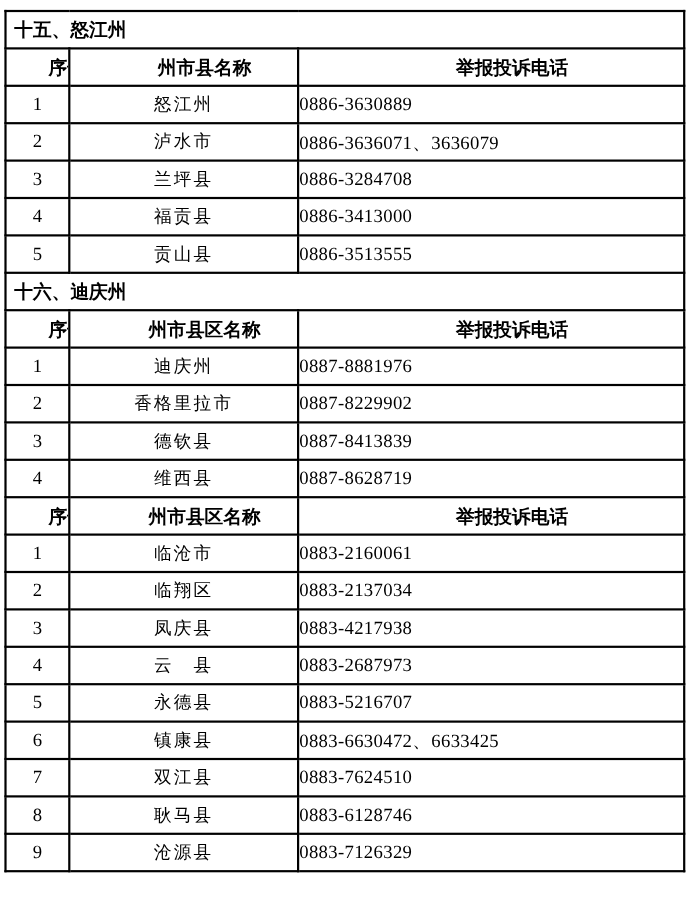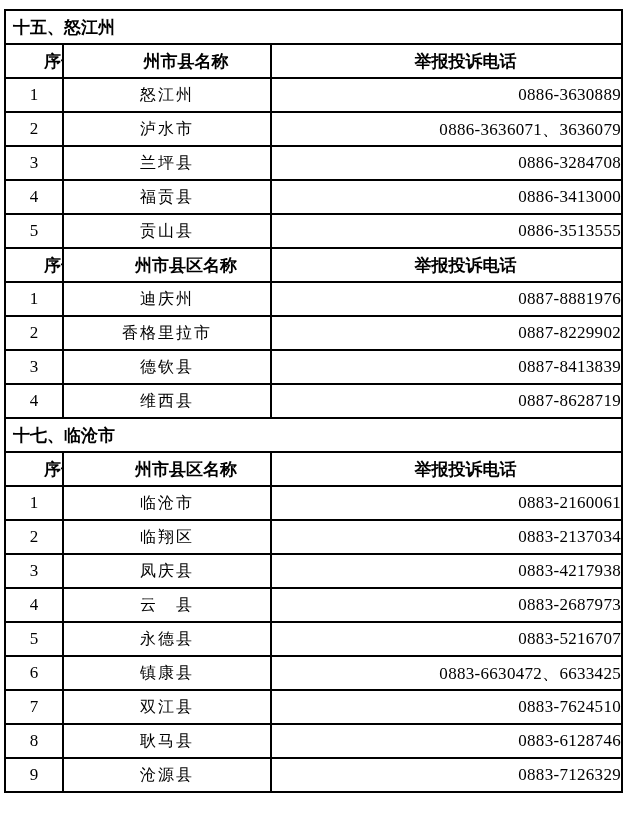--- a/index.html
+++ b/index.html
@@ -53,21 +53,21 @@
     font-size: 17px;
   }
   td.cell-name {
     text-align: center;
     font-size: 16px;
     letter-spacing: 2px;
     font-family: Liberation Serif, serif;
     font-weight: normal;
   }
   td.cell-phone {
-    text-align: right;
+    text-align: left;
     font-family: "Liberation Serif", serif;
     font-size: 17px;
     letter-spacing: 0.3px;
   }
 </style>
 </head>
 <body>
 
 <div class="page">
   <table class="doc-table">
@@ -104,20 +104,23 @@
           <td class="cell-num">4</td>
           <td class="cell-name">福贡县</td>
           <td class="cell-phone">0886-3413000</td>
         </tr>
         <tr>
           <td class="cell-num">5</td>
           <td class="cell-name">贡山县</td>
           <td class="cell-phone">0886-3513555</td>
         </tr>
         <tr>
+          <td colspan="3" class="section-title">十六、迪庆州</td>
+        </tr>
+        <tr>
           <th class="col-header">序号</th>
           <th class="col-header">州市县区名称</th>
           <th class="col-header">举报投诉电话</th>
         </tr>
         <tr>
           <td class="cell-num">1</td>
           <td class="cell-name">迪庆州</td>
           <td class="cell-phone">0887-8881976</td>
         </tr>
         <tr>
@@ -127,23 +130,20 @@
         </tr>
         <tr>
           <td class="cell-num">3</td>
           <td class="cell-name">德钦县</td>
           <td class="cell-phone">0887-8413839</td>
         </tr>
         <tr>
           <td class="cell-num">4</td>
           <td class="cell-name">维西县</td>
           <td class="cell-phone">0887-8628719</td>
-        </tr>
-        <tr>
-          <td colspan="3" class="section-title">十七、临沧市</td>
         </tr>
         <tr>
           <th class="col-header">序号</th>
           <th class="col-header">州市县区名称</th>
           <th class="col-header">举报投诉电话</th>
         </tr>
         <tr>
           <td class="cell-num">1</td>
           <td class="cell-name">临沧市</td>
           <td class="cell-phone">0883-2160061</td>

